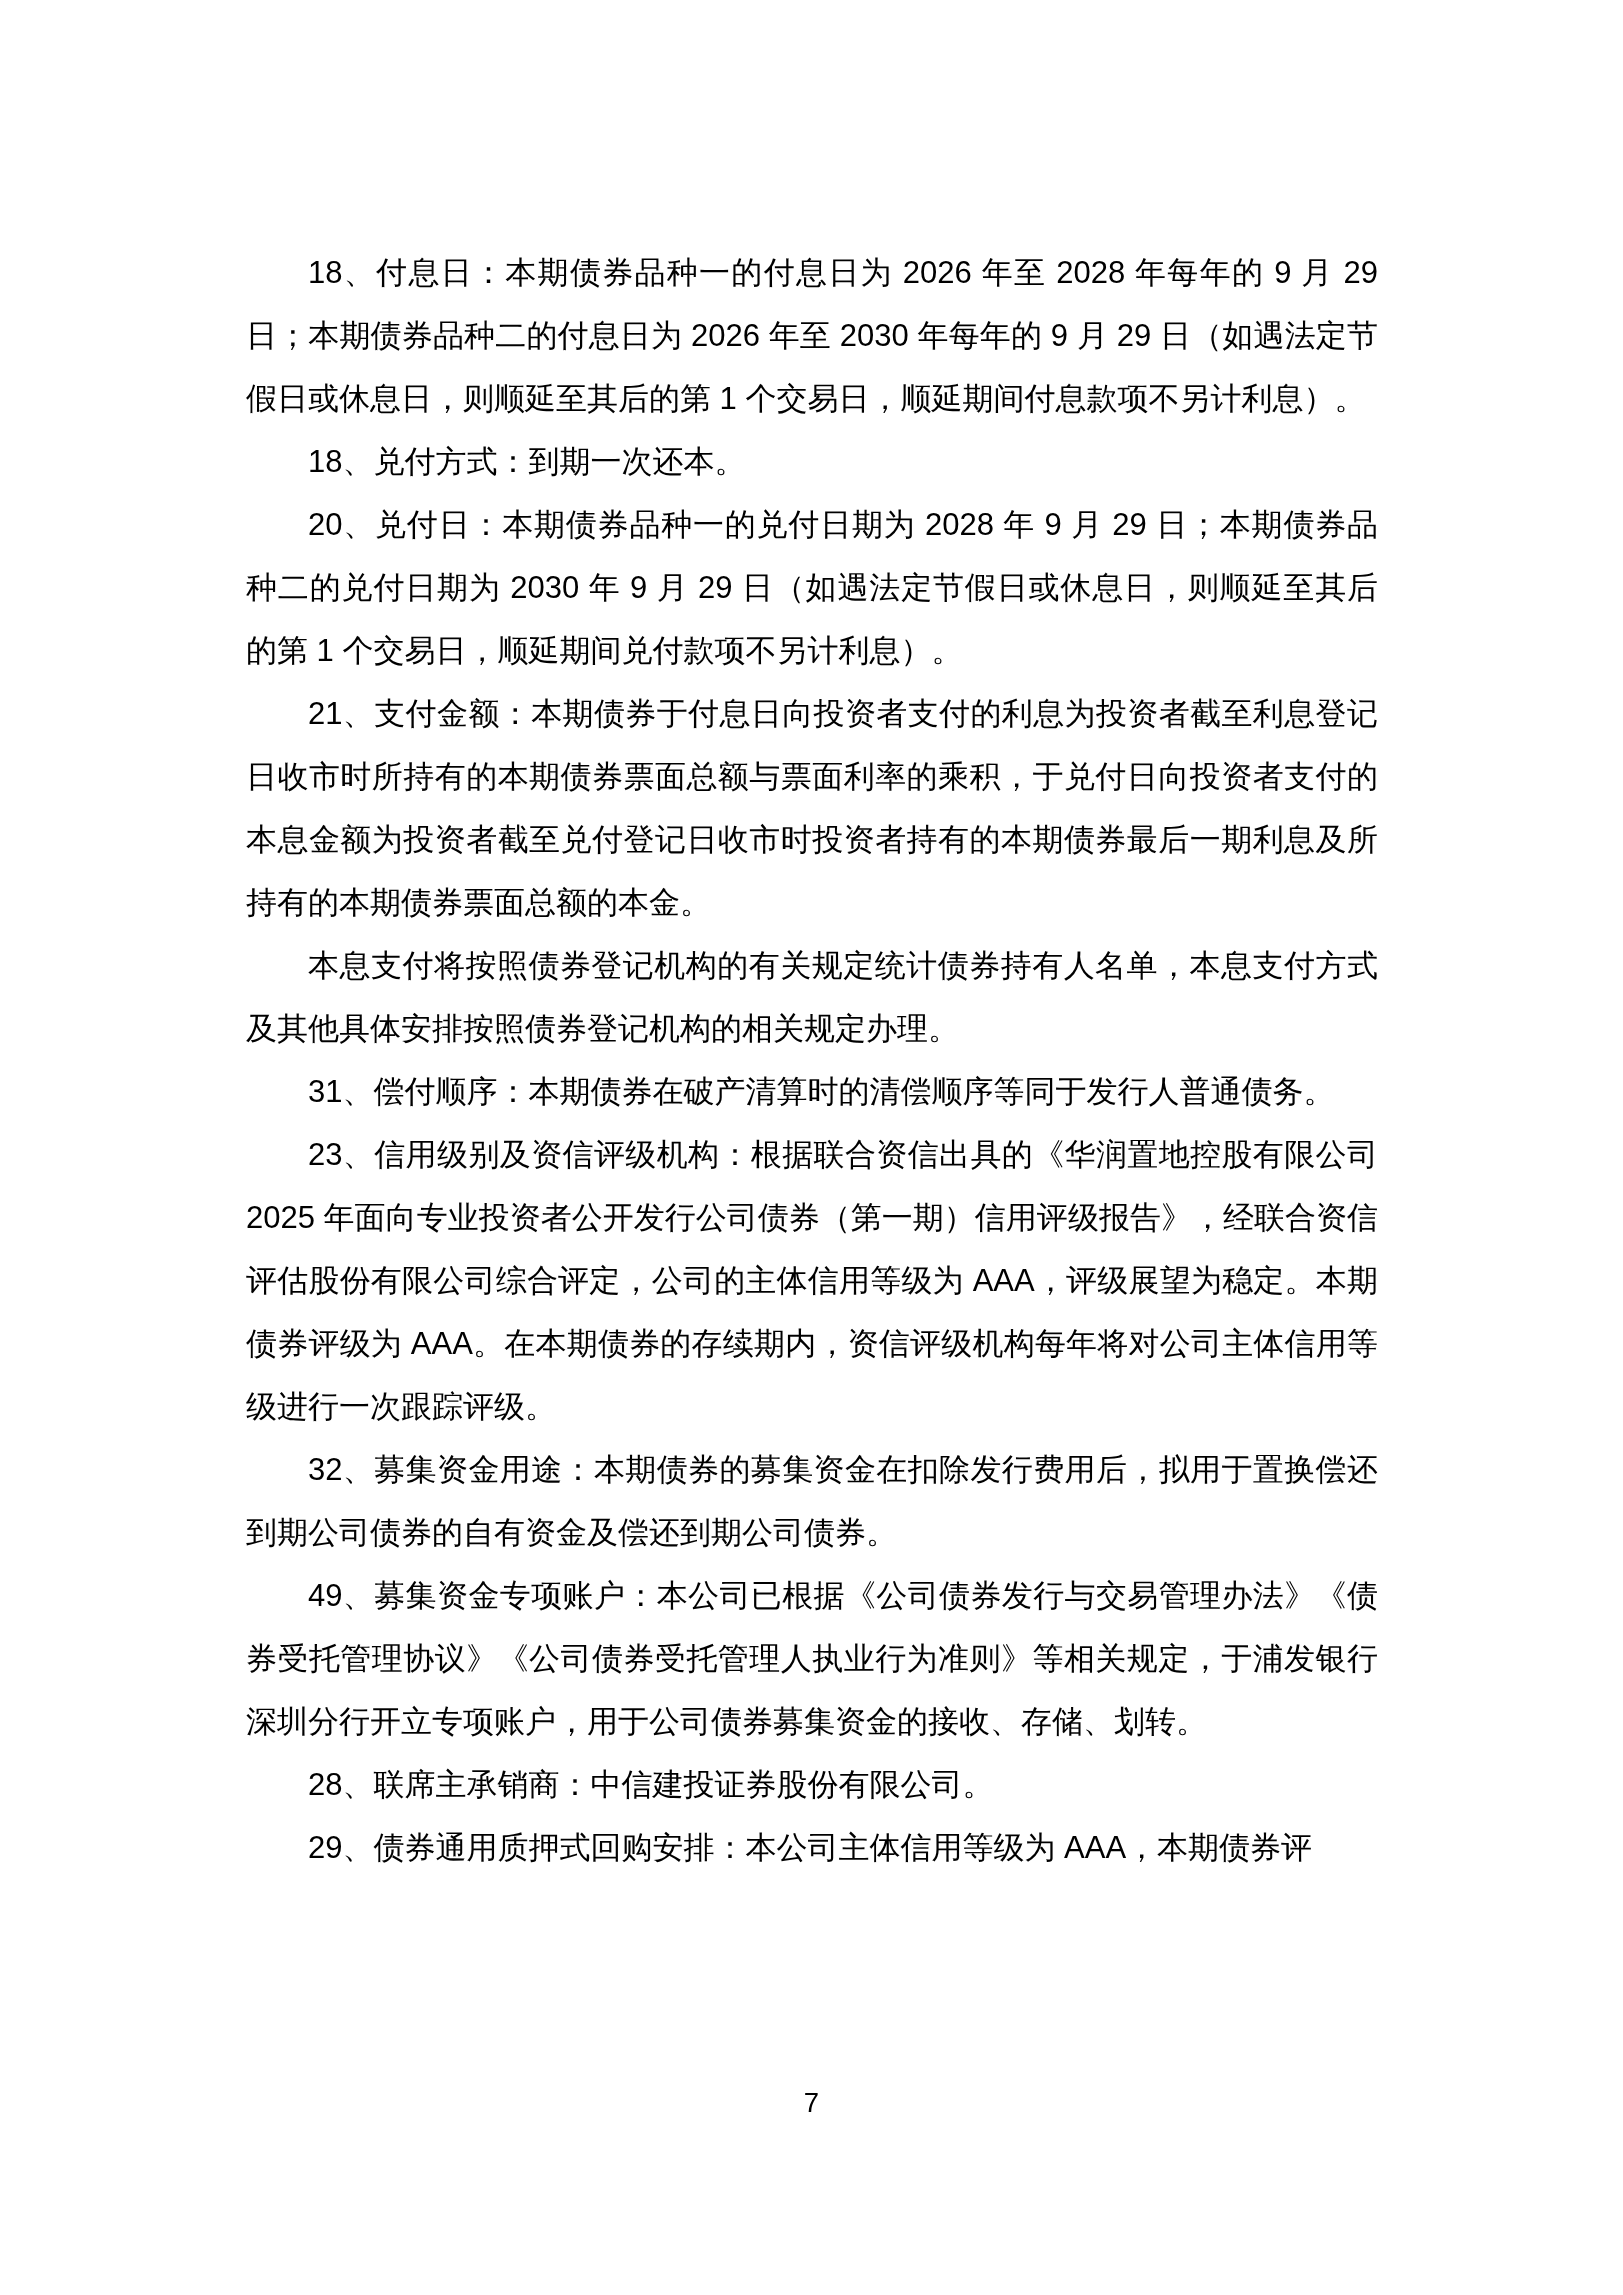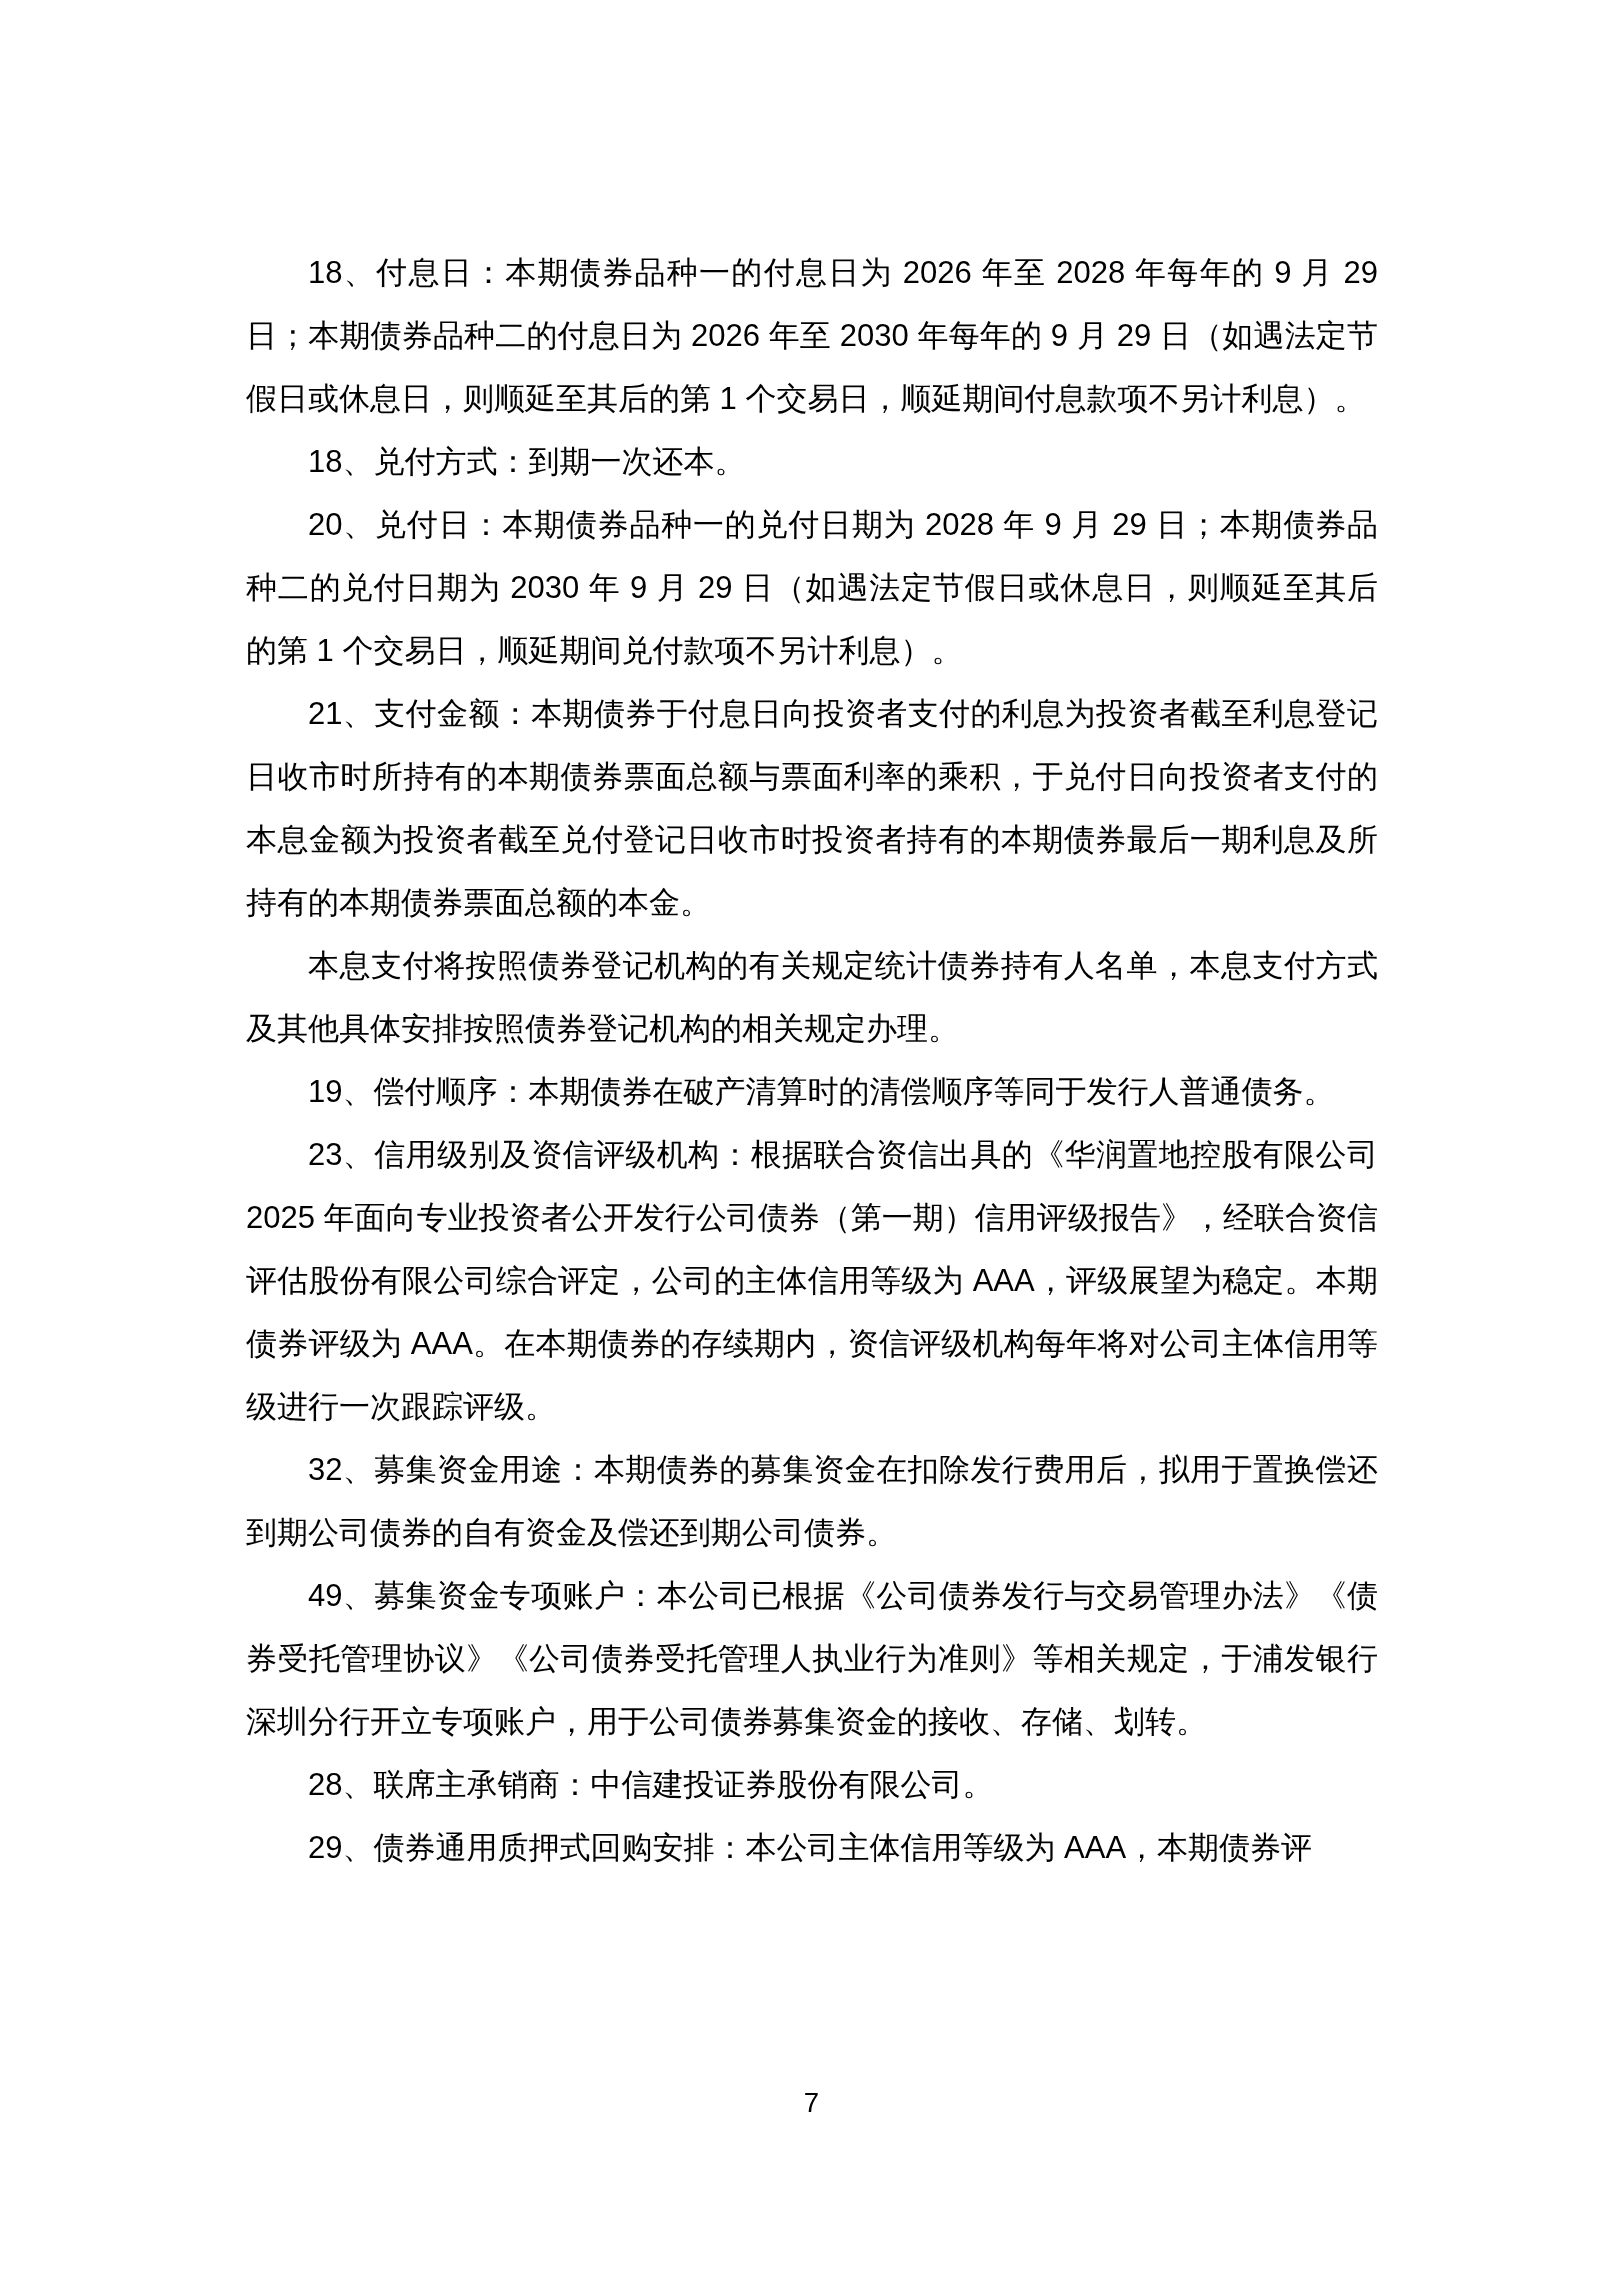--- a/index.html
+++ b/index.html
@@ -53,21 +53,21 @@
 </head>
 <body>
 
 <div class="page">
   <main class="body-text" id="paragraph-container">
       <p class="para">18、付息日：本期债券品种一的付息日为 2026 年至 2028 年每年的 9 月 29 日；本期债券品种二的付息日为 2026 年至 2030 年每年的 9 月 29 日（如遇法定节假日或休息日，则顺延至其后的第 1 个交易日，顺延期间付息款项不另计利息）。</p>
       <p class="para">18、兑付方式：到期一次还本。</p>
       <p class="para">20、兑付日：本期债券品种一的兑付日期为 2028 年 9 月 29 日；本期债券品种二的兑付日期为 2030 年 9 月 29 日（如遇法定节假日或休息日，则顺延至其后的第 1 个交易日，顺延期间兑付款项不另计利息）。</p>
       <p class="para">21、支付金额：本期债券于付息日向投资者支付的利息为投资者截至利息登记日收市时所持有的本期债券票面总额与票面利率的乘积，于兑付日向投资者支付的本息金额为投资者截至兑付登记日收市时投资者持有的本期债券最后一期利息及所持有的本期债券票面总额的本金。</p>
       <p class="para">本息支付将按照债券登记机构的有关规定统计债券持有人名单，本息支付方式及其他具体安排按照债券登记机构的相关规定办理。</p>
-      <p class="para">19、偿付顺序：本期债券在破产清算时的清偿顺序等同于发行人普通债务。</p>
+      <p class="para">31、偿付顺序：本期债券在破产清算时的清偿顺序等同于发行人普通债务。</p>
       <p class="para">23、信用级别及资信评级机构：根据联合资信出具的《华润置地控股有限公司 2025 年面向专业投资者公开发行公司债券（第一期）信用评级报告》，经联合资信评估股份有限公司综合评定，公司的主体信用等级为 AAA，评级展望为稳定。本期债券评级为 AAA。在本期债券的存续期内，资信评级机构每年将对公司主体信用等级进行一次跟踪评级。</p>
       <p class="para">32、募集资金用途：本期债券的募集资金在扣除发行费用后，拟用于置换偿还到期公司债券的自有资金及偿还到期公司债券。</p>
       <p class="para">49、募集资金专项账户：本公司已根据《公司债券发行与交易管理办法》《债券受托管理协议》《公司债券受托管理人执业行为准则》等相关规定，于浦发银行深圳分行开立专项账户，用于公司债券募集资金的接收、存储、划转。</p>
       <p class="para">28、联席主承销商：中信建投证券股份有限公司。</p>
       <p class="para">29、债券通用质押式回购安排：本公司主体信用等级为 AAA，本期债券评</p>
     </main>
   <footer class="footer">
     <span class="pageno">7</span>
   </footer>
 </div>

